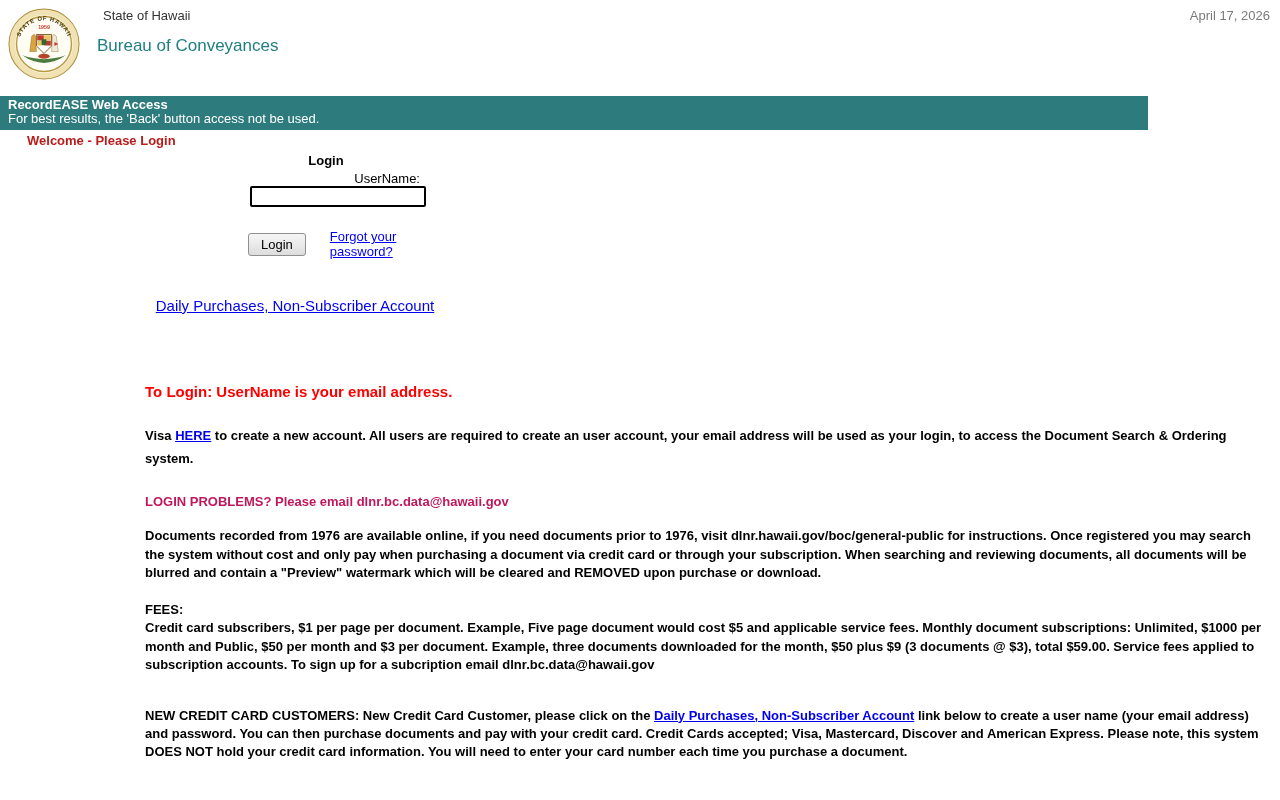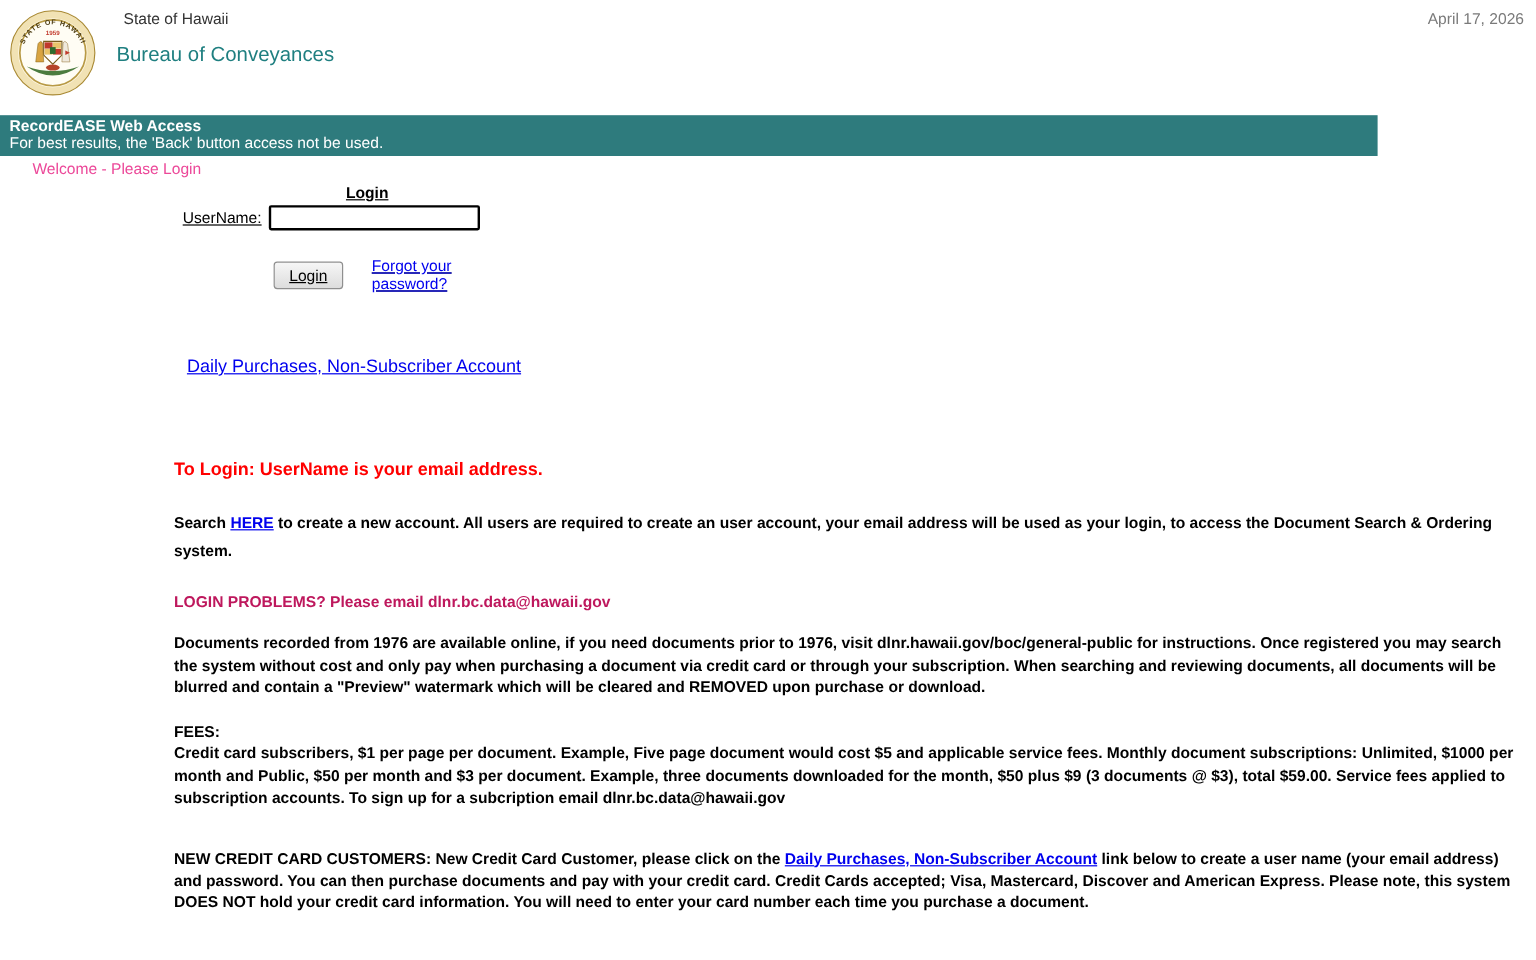--- a/index.html
+++ b/index.html
@@ -21,26 +21,26 @@
 
   
   .banner {
     position: absolute; top: 96px; left: 0; width: 1148px;
     background: #2e7b7d; color: #ffffff;
     padding: 2px 0 4px 8px;
   }
   .banner-title { font-size: 13px; font-weight: bold; line-height: 14px; }
   .banner-sub { font-size: 13px; font-weight: normal; line-height: 14px; }
 
-  .welcome { position: absolute; left: 27px; top: 133px; font-size: 13px; font-weight: normal; color: #ec4899; }
+  .welcome { position: absolute; left: 27px; top: 133px; font-size: 13px; font-weight: bold; color: #b91c1c; }
 
   
-  .login-box { position: absolute; left: 148px; top: 153px; width: 258px; text-decoration: underline; }
+  .login-box { position: absolute; left: 168px; top: 153px; width: 258px; }
   .login-heading { text-align: center; padding-left: 58px; font-size: 13px; font-weight: bold; margin-bottom: 3px; }
-  .login-row { display: flex; align-items: center; margin-bottom: 2px; }
+  .login-row { display: flex; align-items: flex-end; margin-bottom: 2px; flex-direction: column; }
   .login-label { width: 76px; text-align: right; font-size: 13px; color: #000; padding-right: 6px; white-space: nowrap; }
   .login-input { width: 176px; height: 21px; font-size: 13px; padding: 1px 4px; font-family: "Liberation Sans", sans-serif; }
   .input-focused { border: 2px solid #000; border-radius: 2px; outline: none; }
   .input-normal { border: 1px solid #767676; border-radius: 2px; outline: none; }
   .login-actions { margin-top: 22px; padding-left: 80px; display: flex; align-items: center; }
   .login-btn {
     font-size: 13px; font-family: "Liberation Sans", sans-serif;
     padding: 3px 12px; color: #000;
     background: linear-gradient(#f6f6f6, #dddddd);
     border: 1px solid #8f8f8f; border-radius: 3px; cursor: pointer;
@@ -117,21 +117,21 @@
   </div>
 </div>
 
 <div class="daily-link-block">
   <a href="#">Daily Purchases, Non-Subscriber Account</a>
 </div>
 
 <div class="content">
   <p class="to-login">To Login: UserName is your email address.</p>
 
-  <p class="click-here"><span>Search </span><a href="#">HERE</a><span> to create a new account. All users are required to create an user account, your email address will be used as your login, to access the Document Search &amp; Ordering system.</span></p>
+  <p class="click-here"><span>Visa </span><a href="#">HERE</a><span> to create a new account. All users are required to create an user account, your email address will be used as your login, to access the Document Search &amp; Ordering system.</span></p>
 
   <p class="login-problems">LOGIN PROBLEMS? Please email dlnr.bc.data@hawaii.gov</p>
 
   <p class="docs">Documents recorded from 1976 are available online, if you need documents prior to 1976, visit dlnr.hawaii.gov/boc/general-public for instructions. Once registered you may search the system without cost and only pay when purchasing a document via credit card or through your subscription. When searching and reviewing documents, all documents will be blurred and contain a "Preview" watermark which will be cleared and REMOVED upon purchase or download.</p>
 
   <p class="fees"><span>FEES:</span><br><span>Credit card subscribers, $1 per page per document. Example, Five page document would cost $5 and applicable service fees. Monthly document subscriptions: Unlimited, $1000 per month and Public, $50 per month and $3 per document. Example, three documents downloaded for the month, $50 plus $9 (3 documents @ $3), total $59.00. Service fees applied to subscription accounts. To sign up for a subcription email dlnr.bc.data@hawaii.gov</span></p>
 
   <p class="credit"><span>NEW CREDIT CARD CUSTOMERS: New Credit Card Customer, please click on the </span><a href="#">Daily Purchases, Non-Subscriber Account</a><span> link below to create a user name (your email address) and password. You can then purchase documents and pay with your credit card. Credit Cards accepted; Visa, Mastercard, Discover and American Express. Please note, this system DOES NOT hold your credit card information. You will need to enter your card number each time you purchase a document.</span></p>
 </div>
 

